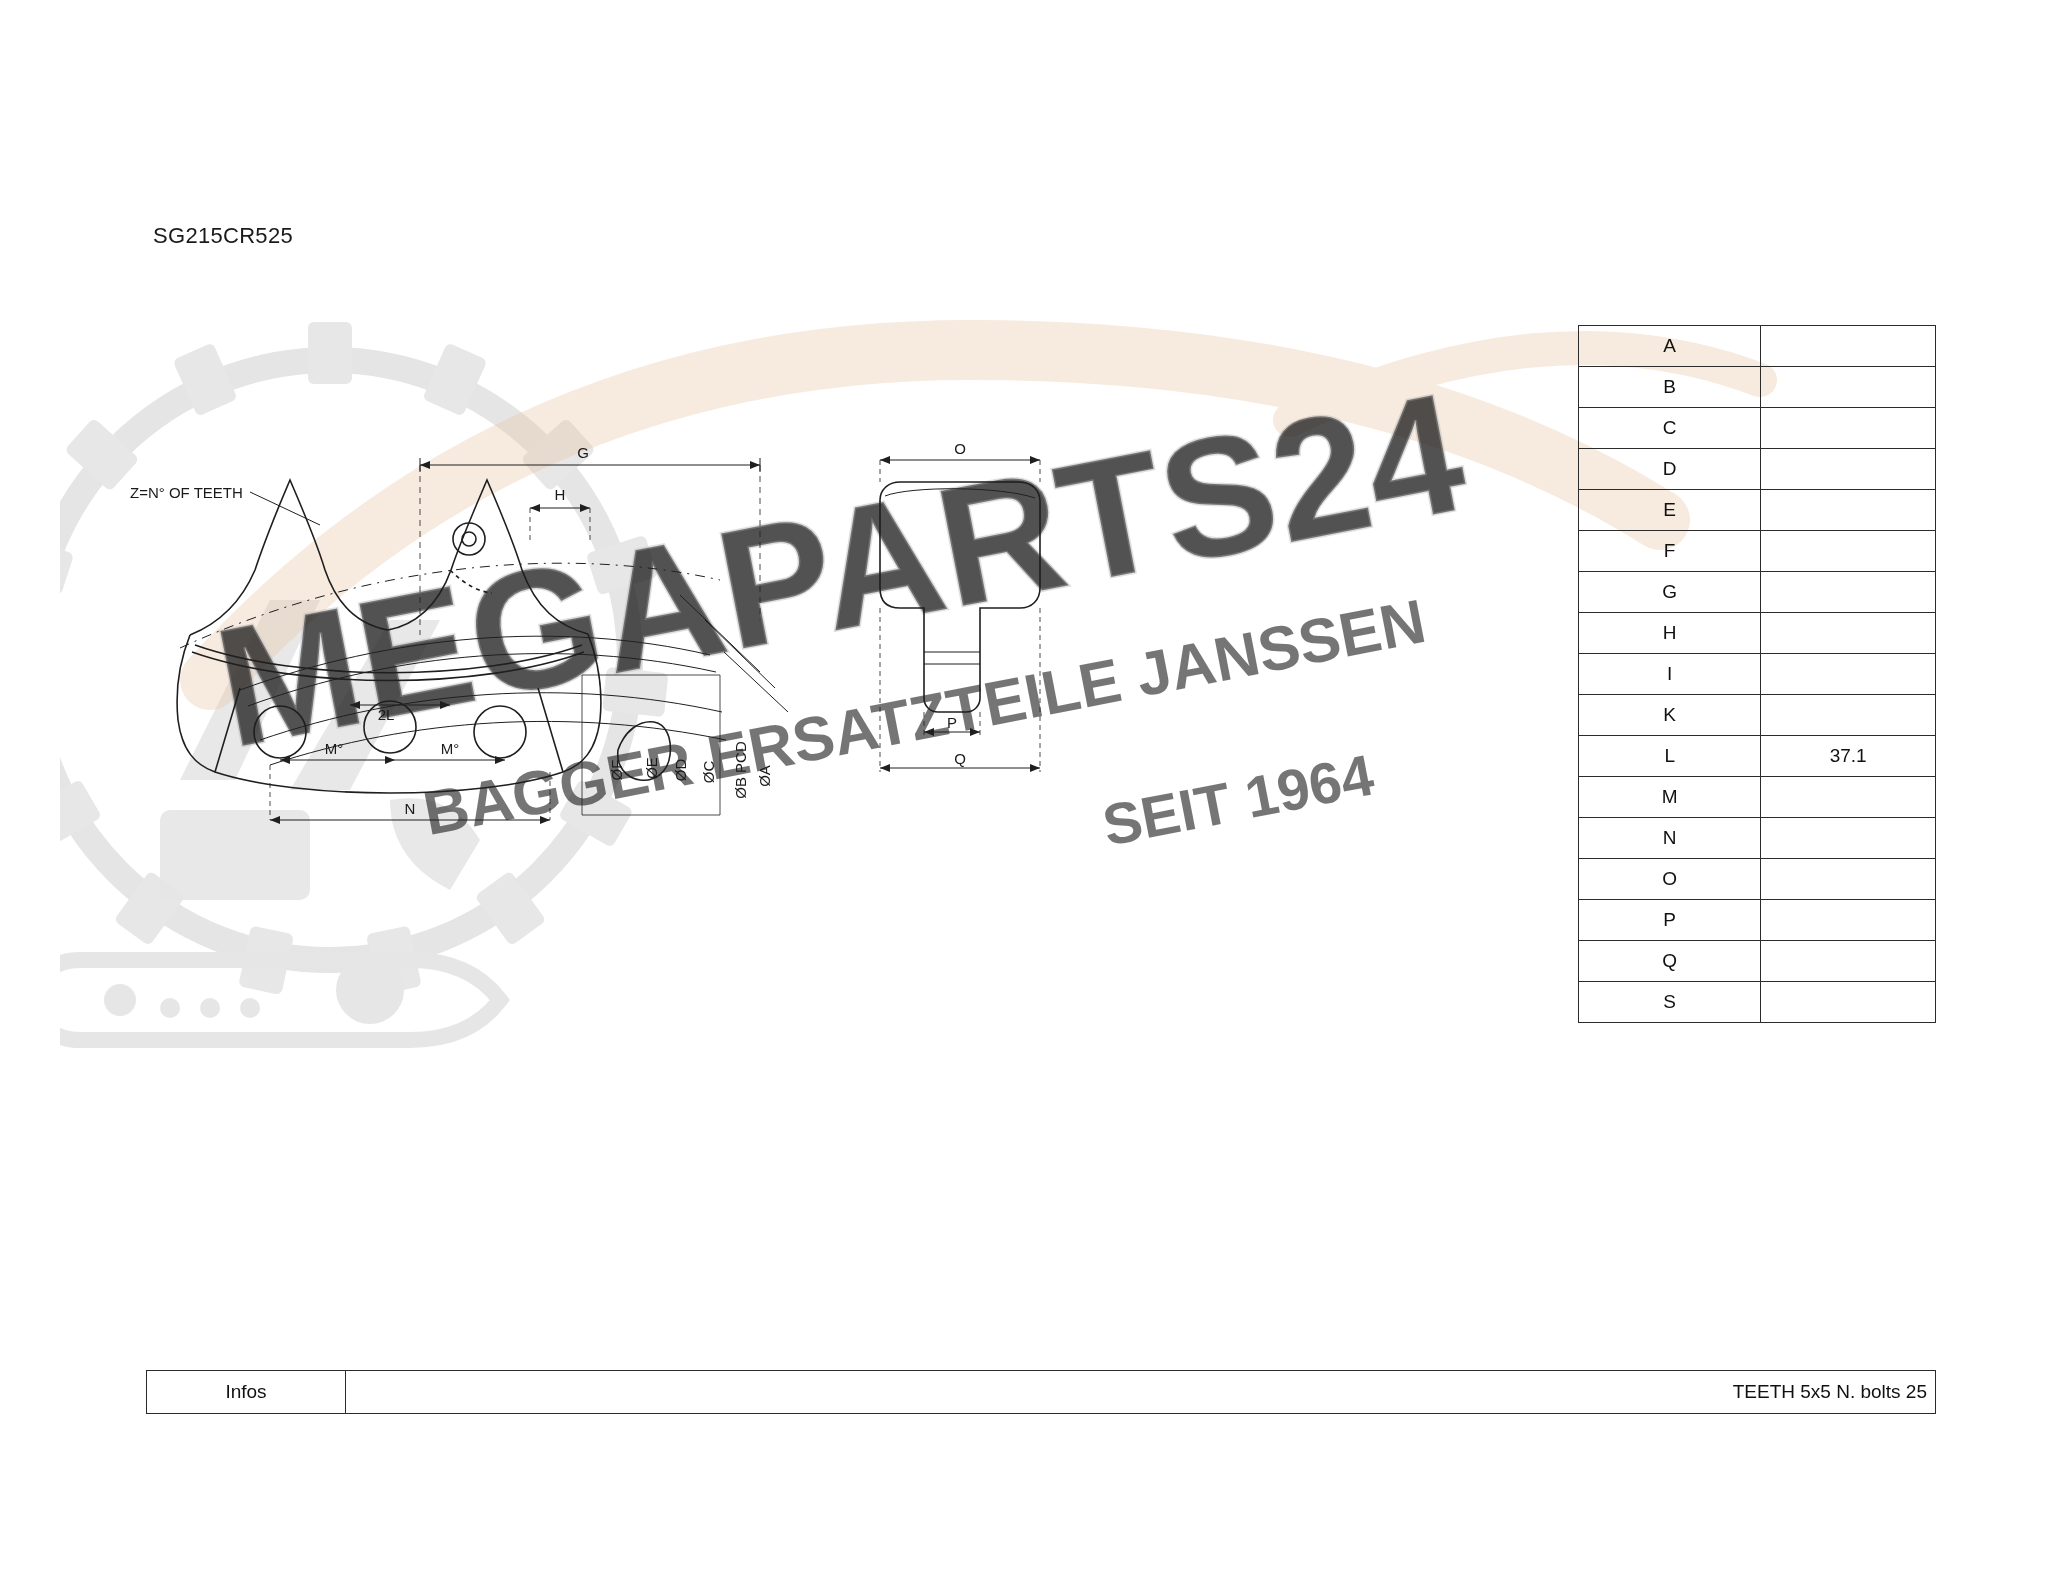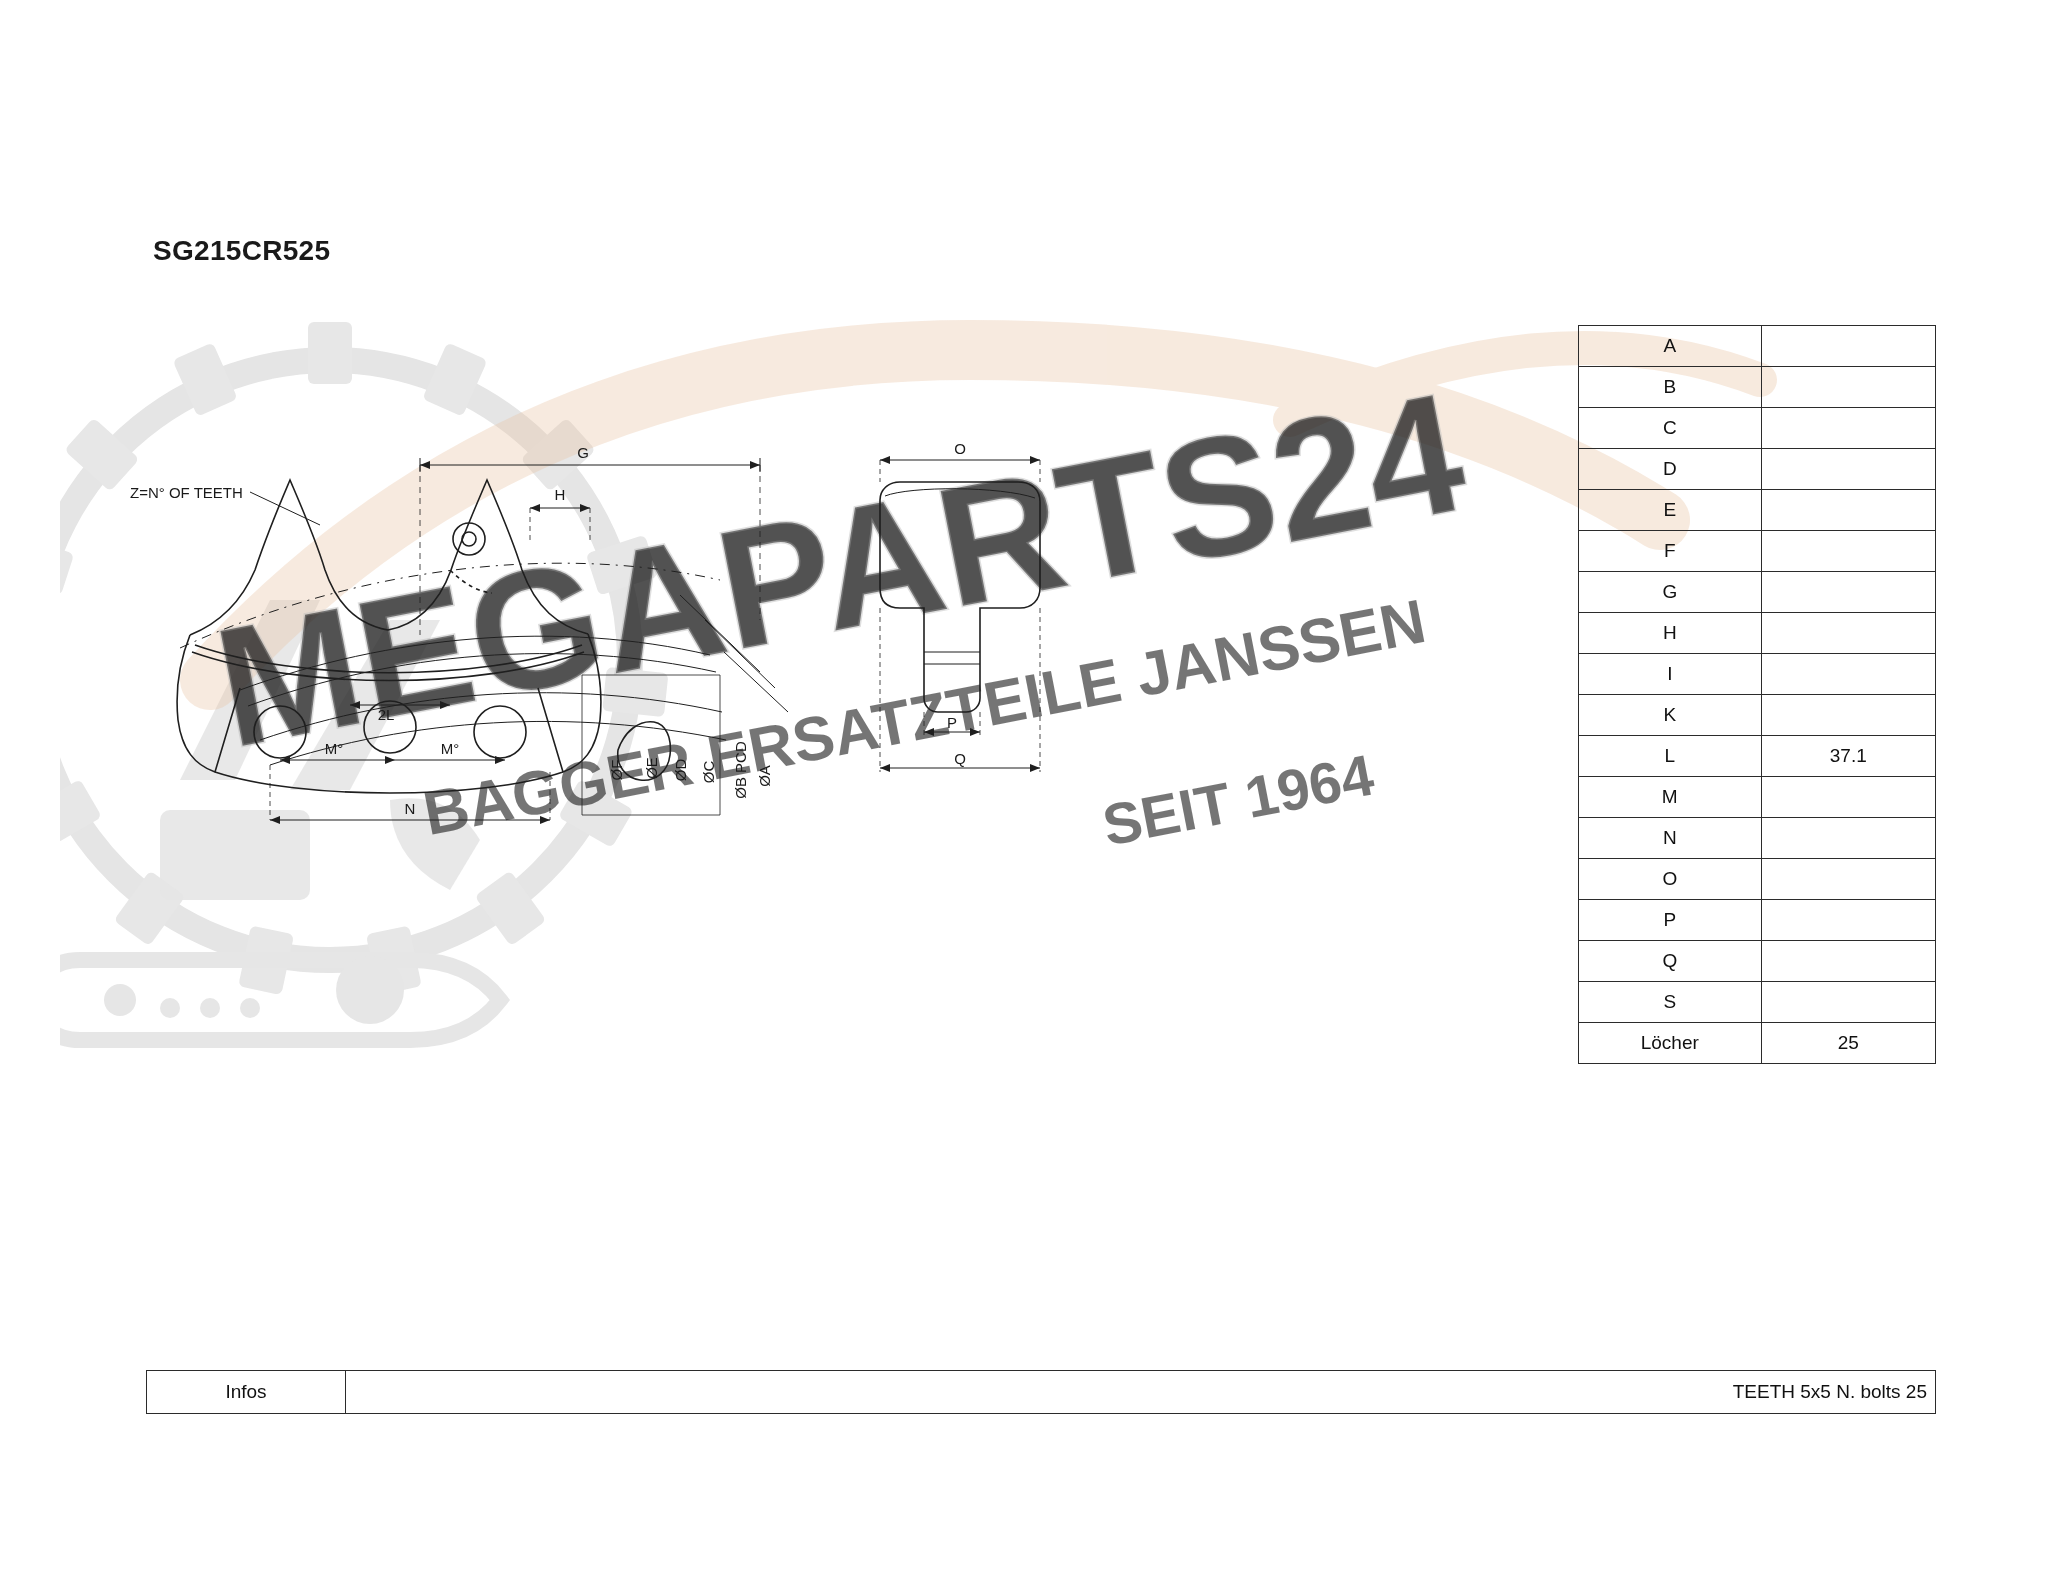--- a/index.html
+++ b/index.html
@@ -12,23 +12,23 @@
     height: 1589px;
     position: relative;
     font-family: "Liberation Sans", sans-serif;
     overflow: hidden;
   }
 
   
   .page-title {
     position: absolute;
     left: 153px;
-    top: 235px;
-    font-size: 28px;
-    font-weight: bold;
+    top: 223px;
+    font-size: 22px;
+    font-weight: normal;
     color: #1a1a1a;
     letter-spacing: 0.3px;
   }
 
   
   .watermark {
     position: absolute;
     left: 60px;
     top: 120px;
     width: 1860px;
@@ -408,24 +408,20 @@
       <td class="value-cell"></td>
     </tr>
     <tr>
       <td class="label-cell">Q</td>
       <td class="value-cell"></td>
     </tr>
     <tr>
       <td class="label-cell">S</td>
       <td class="value-cell"></td>
     </tr>
-    <tr>
-      <td class="label-cell">Löcher</td>
-      <td class="value-cell">25</td>
-    </tr>
   </tbody>
 </table>
 
 <table class="infos-table">
   <tbody>
     <tr>
       <td class="infos-label">Infos</td>
       <td class="infos-value">TEETH 5x5  N. bolts 25</td>
     </tr>
   </tbody>

